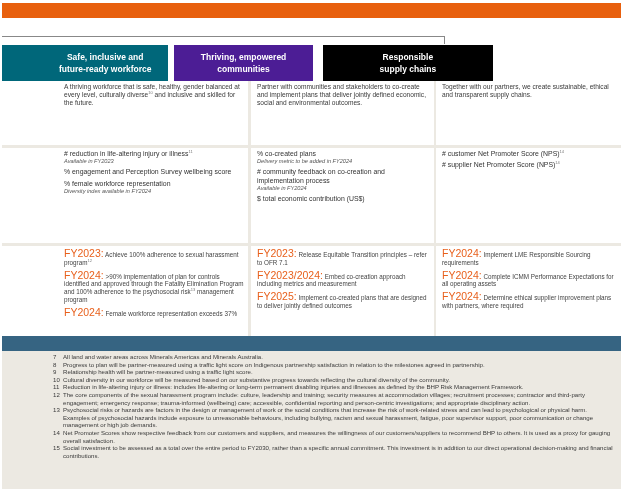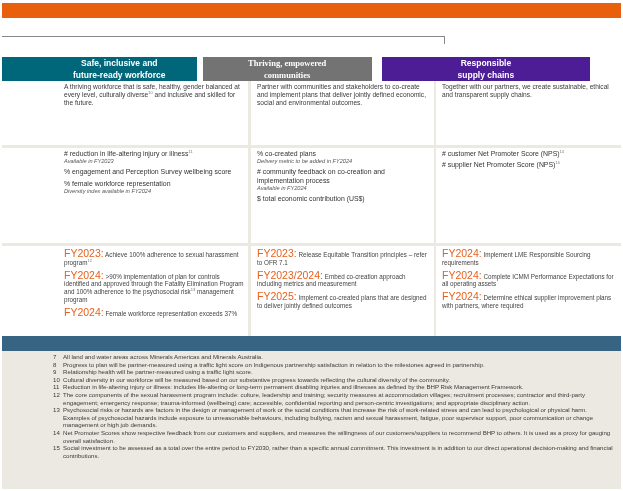--- a/index.html
+++ b/index.html
@@ -13,31 +13,30 @@
   .top-bar {
     position: absolute; left: 2px; top: 3px; width: 619px; height: 15px;
     background: #e8600e;
   }
   .connector {
     position: absolute; left: 2px; top: 36px; width: 443px; height: 8px;
     border-top: 1px solid #888;
     border-right: 1px solid #888;
   }
   .headers {
-    position: absolute; left: 2px; top: 45px; width: 588px; height: 36px;
+    position: absolute; left: 2px; top: 45px; width: 491px; height: 36px;
     display: flex;
-    align-items: flex-end;
   }
   .hdr {
     color: #fff; font-weight: bold; font-size: 8.5px; line-height: 12px;
     display: flex; align-items: center; justify-content: center; text-align: center;
   }
   .hdr.c1 { width: 207px; background: #00677a; padding-left: 40px; }
-  .hdr.c2 { width: 183px; background: #737373; margin-left: 6px; font-family: Liberation Serif, serif; }
-  .hdr.c3 { width: 225px; background: #4c1d95; margin-left: 10px; }
+  .hdr.c2 { width: 183px; background: #4c1d95; margin-left: 6px; }
+  .hdr.c3 { width: 225px; background: #000000; margin-left: 10px; }
   .hdr span { display: block; white-space: pre-line; }
 
   .grid {
     position: absolute; left: 2px; top: 81px; width: 619px; height: 255px;
     background: #ece9e2;
   }
   .row { position: absolute; left: 0; width: 619px; display: flex; }
   .row.r1 { top: 0; height: 64px; }
   .row.r2 { top: 67px; height: 95px; }
   .row.r3 { top: 165px; height: 90px; }

